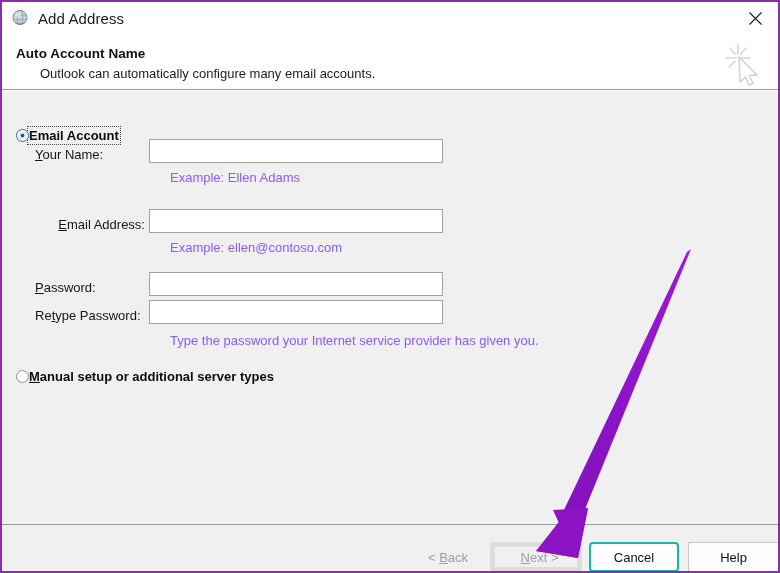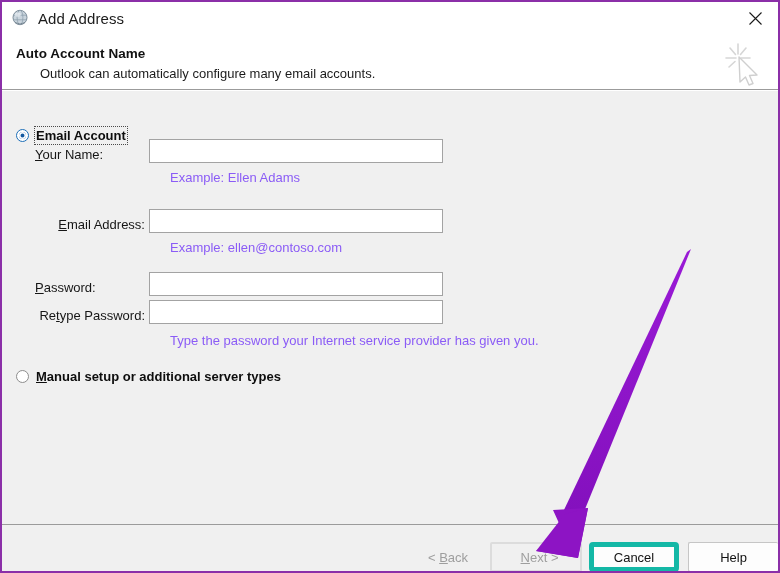--- a/index.html
+++ b/index.html
@@ -111,21 +111,20 @@
     left: 2px; top: 2px;
     width: 7px; height: 7px;
     border-radius: 50%;
     background: #1559a0;
     box-shadow: 0 0 0 1.5px #ffffff inset;
   }
   .radio-label {
     font-size: 13px;
     font-weight: bold;
     color: #0d0d0d;
-    margin-left: 7px;
     white-space: nowrap;
   }
   .focusbox {
     outline: 1px dotted #4a4a4a;
     outline-offset: 1px;
   }
 
   
   .field-label {
     position: absolute;
@@ -161,21 +160,21 @@
     background: #f0f0f0;
     border-top: 1px solid #9b9b9b;
   }
   .btn {
     position: absolute;
     top: 17px;
     height: 30px;
     font-family: "Liberation Sans", sans-serif;
     font-size: 13px;
     background: #f0f0f0;
-    border: 2px solid #14b8a6;
+    border: 5px solid #14b8a6;
     border-radius: 2px;
     color: #9a9a9a;
     display: flex;
     align-items: center;
     justify-content: center;
     white-space: nowrap;
     cursor: default;
     user-select: none;
   }
   .btn.disabled {
@@ -184,21 +183,21 @@
     background: #f0f0f0;
   }
   .btn.back { border-color: transparent; background: transparent; }
   .btn.enabled {
     color: #121212;
     background: #fdfdfd;
     border: 1px solid #c6c6c6;
     cursor: pointer;
   }
   .btn.default {
-    border: 5px solid #14b8a6;
+    border: 2px solid #14b8a6;
     border-radius: 4px;
     background: #fdfdfd;
     color: #121212;
     cursor: pointer;
   }
 
   
   #arrow {
     position: absolute;
     left: 0; top: 0;
@@ -265,21 +264,21 @@
       <u>E</u>mail Address:
     </div>
     <input class="text-input" style="left: 147px; top: 118px; width: 294px;" type="text" value="" placeholder="">
     <div class="hint" style="left:168px; top:149px;">Example: ellen@contoso.com</div>
 
     <div class="field-label" style="left:33px; top:189px; width:110px; text-align:left;">
       <u>P</u>assword:
     </div>
     <input class="text-input" style="left: 147px; top: 181px; width: 294px;" type="password" value="" placeholder="">
 
-    <div class="field-label" style="left:33px; top:217px; width:110px; text-align:right;">
+    <div class="field-label" style="left:33px; top:217px; width:110px; text-align:left;">
       Re<u>t</u>ype Password:
     </div>
     <input class="text-input" style="left: 147px; top: 209px; width: 294px;" type="password" value="" placeholder="">
     <div class="hint" style="left:168px; top:242px;">Type the password your Internet service provider has given you.</div>
 
     <div class="radio-row" style="left:14px; top:278px;">
       <span class="radio"></span>
       <span class="radio-label">
         <u>M</u>anual setup or additional server types
       </span>

